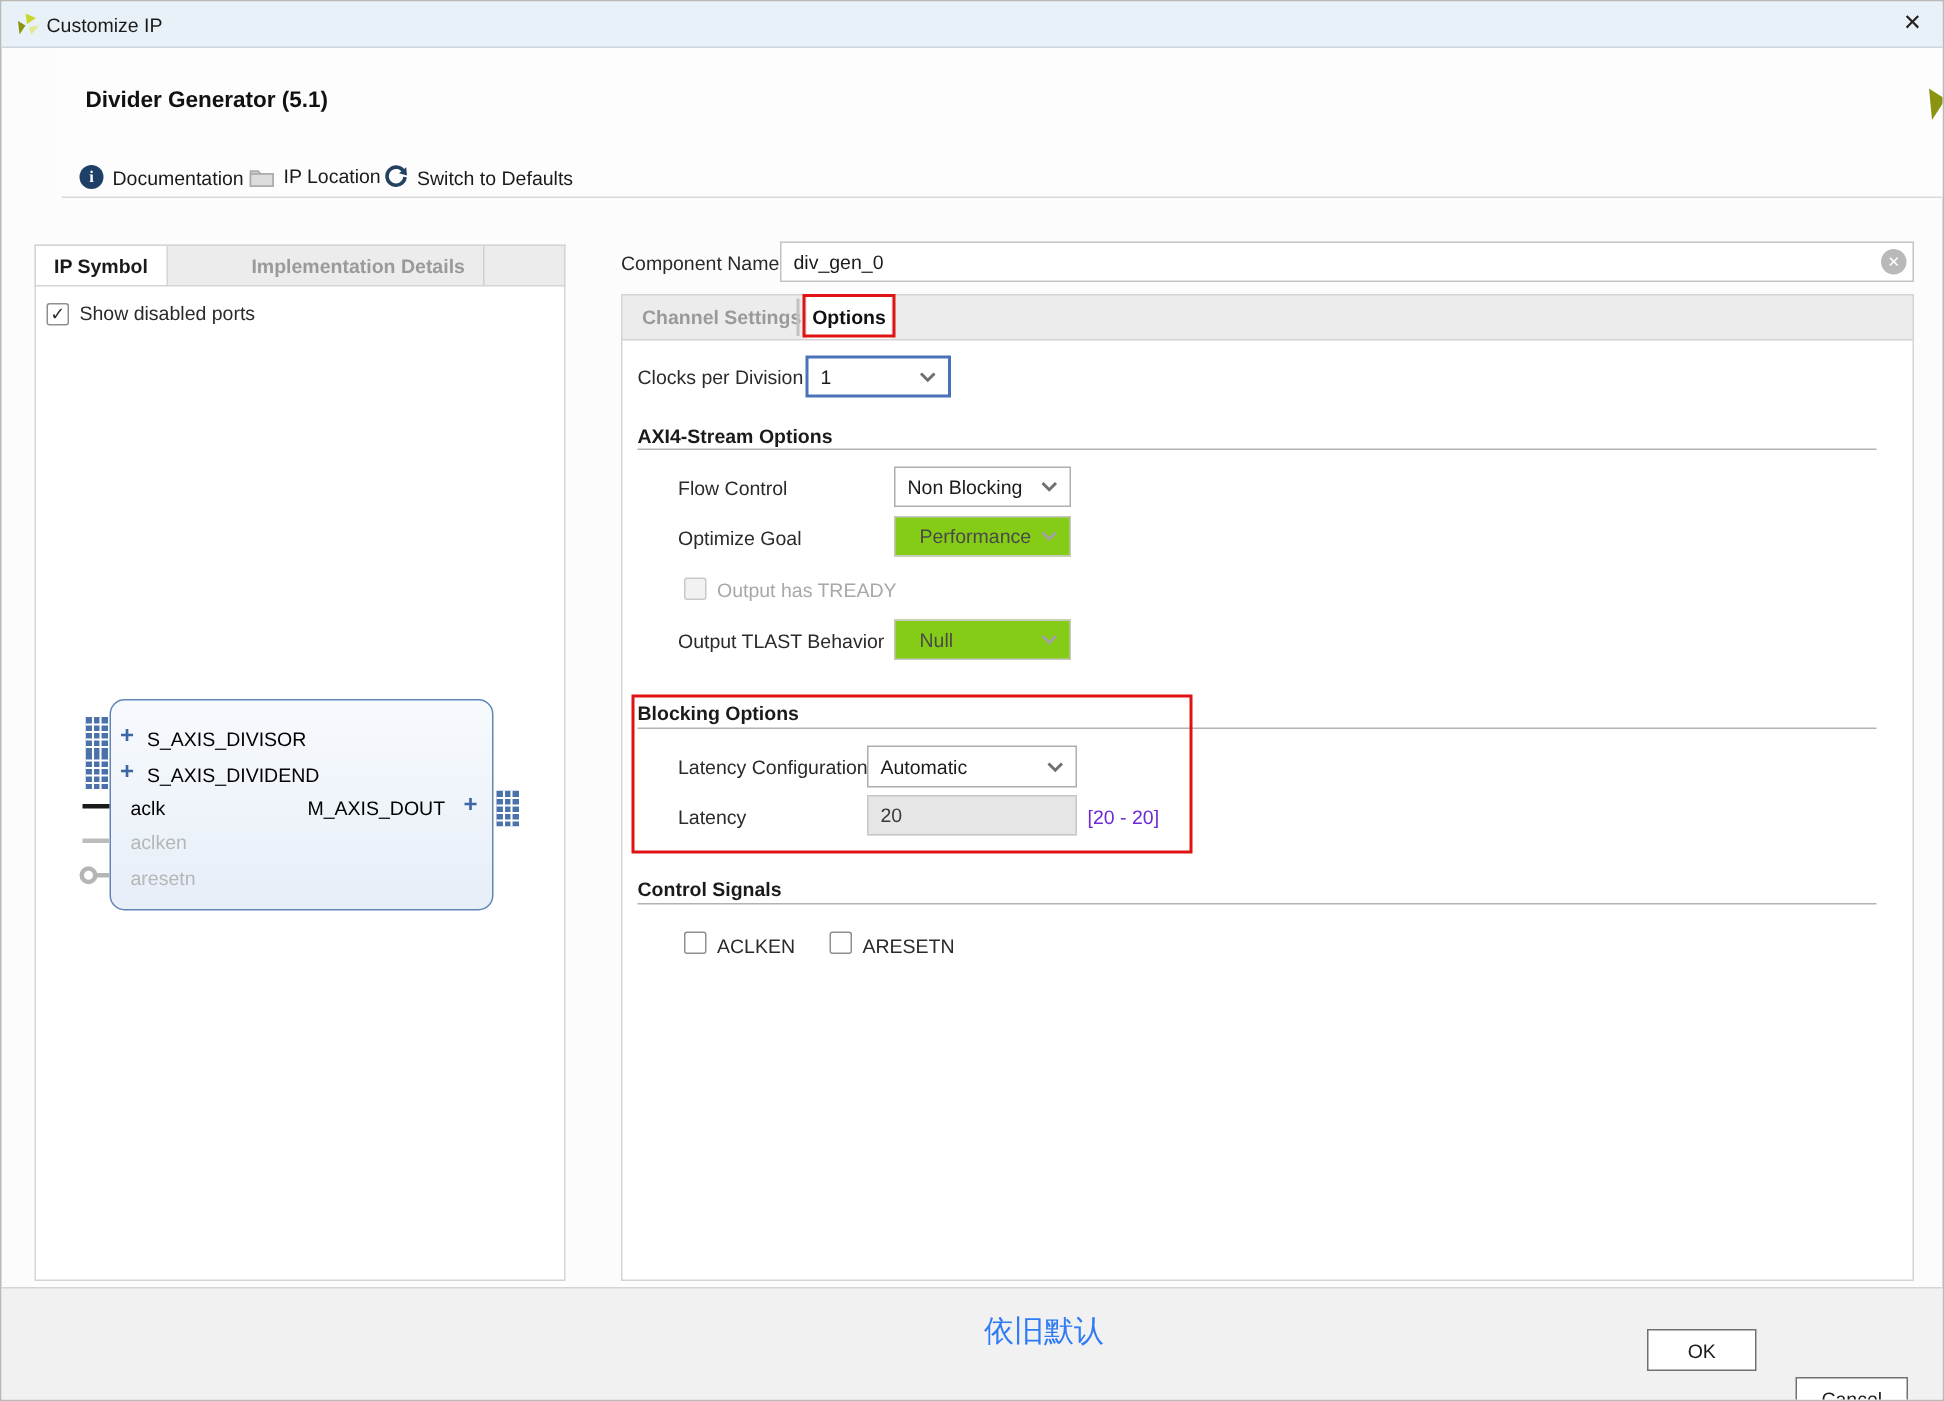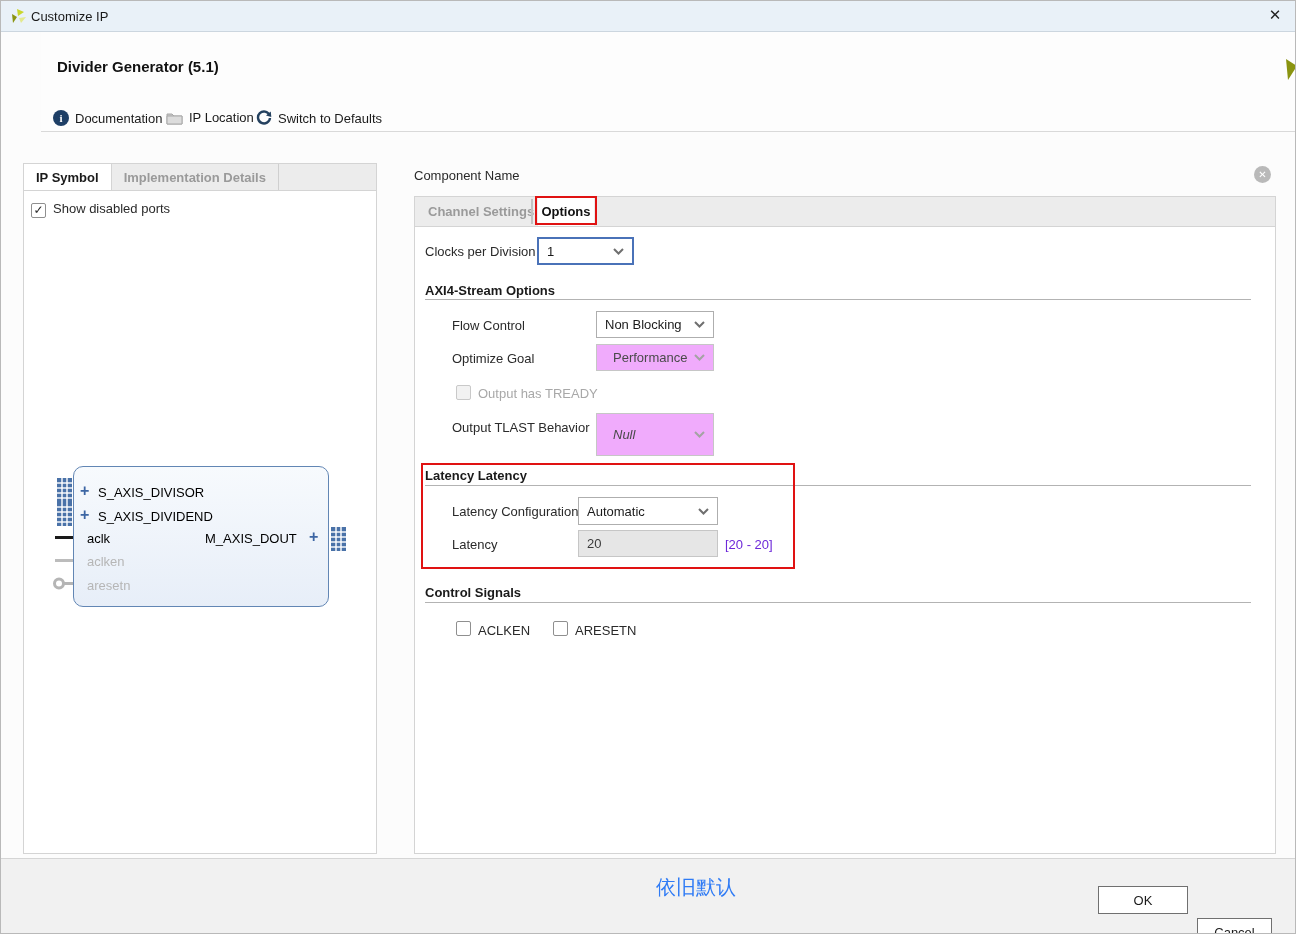--- a/index.html
+++ b/index.html
@@ -11,21 +11,21 @@
   .titlebar { position:absolute; left:0; top:0; width:1296px; height:31px; background:#e9f1f8; border-bottom:1px solid #ccd6df; }
   .titlebar-text { position:absolute; left:30px; top:8px; font-size:13px; color:#1a1a1a; }
   .close-btn { position:absolute; right:12px; top:5px; font-size:15px; color:#222; cursor:pointer; width:20px; text-align:center; }
 
   
   .header { position:absolute; left:0; top:31px; width:1296px; height:100px; background:#fdfdfd; border-bottom:1px solid #d9d9d9;margin-left:40px; }
   .page-title { position:absolute; left:16px; top:26px; font-size:15px; font-weight:bold; color:#111; }
   .toolbar-item { position:absolute; top:78px; display:flex; align-items:center; gap:6px; font-size:13px; color:#1a1a1a; cursor:pointer; }
 
   
-  .left-tabbar { position:absolute; left:22px; top:162px; width:354px; height:28px; background:#ececec; border:1px solid #d4d4d4; border-bottom:none; display:flex; }
+  .left-tabbar { position:absolute; left:22px; top:162px; width:354px; height:28px; background:#ececec; border:1px solid #d4d4d4; border-bottom:none; display:flex;gap:44px; }
   .ltab { height:27px; display:flex; align-items:center; padding:0 12px; font-size:13px; font-weight:bold; }
   .ltab.active { background:#ffffff; color:#1a1a1a; border-right:1px solid #d4d4d4; }
   .ltab.inactive { color:#9a9a9a; border-right:1px solid #cfcfcf; cursor:pointer; }
   .left-body { position:absolute; left:22px; top:189px; width:354px; height:664px; background:#ffffff; border:1px solid #d4d4d4; }
 
   .checkbox { width:15px; height:15px; border:1px solid #8f8f8f; border-radius:2px; background:#fff; display:inline-flex; align-items:center; justify-content:center; font-size:12px; color:#2a2a2a; }
   .checkbox.disabled { border-color:#c9c9c9; background:#f2f2f2; }
 
   
   .ip-block { position:absolute; left:72px; top:465px; width:256px; height:141px; border:1px solid #6286b4; border-radius:10px; background:linear-gradient(#f7fafd, #e7eef8); }
@@ -35,21 +35,21 @@
   .wire { position:absolute; height:3px; }
 
   
   .field-label { position:absolute; font-size:13px; color:#2a2a2a; white-space:nowrap; }
   .text-input { position:absolute; border:1px solid #c3c3c3; background:#fff; font-family:"Liberation Sans", sans-serif; font-size:13px; color:#1a1a1a; padding:0 8px; }
   .right-tabbar { position:absolute; left:413px; top:195px; width:862px; height:30px; background:#ececec; border:1px solid #d4d4d4; border-bottom:none; }
   .content-panel { position:absolute; left:413px; top:225px; width:862px; height:628px; background:#ffffff; border:1px solid #d4d4d4; }
 
   .select { position:absolute; background:#fff; border:1px solid #aeaeae; display:flex; align-items:center; font-size:13px; color:#1a1a1a; padding:0 8px; cursor:pointer; }
   .select .val { flex:1; }
-  .select.disabled { background:#f0abfc; border-color:#c6c6c6; color:#4a4a4a; cursor:default;padding-left:16px; }
+  .select.disabled { background:#84cc16; border-color:#c6c6c6; color:#4a4a4a; cursor:default;padding-left:16px; }
   .select.focused { border:2px solid #4a72b8; }
 
   .section-title { position:absolute; font-size:13px; font-weight:bold; color:#1a1a1a; white-space:nowrap; }
   .rule { position:absolute; height:1px; background:#b3b3b3; }
 
   .hint { position:absolute; font-size:13px; color:#6d28d9; white-space:nowrap; }
 
   .red-frame { position:absolute; border:2px solid #e01212; pointer-events:none; }
   .red-note { position:absolute; font-size:17px; line-height:39px; color:#ee1111; width:462px; }
   .blue-note { position:absolute; font-size:20px; color:#2f7bf5; }
@@ -161,20 +161,21 @@
         <line x1="2" y1="5" x2="17" y2="5"></line>
         <line x1="2" y1="10" x2="17" y2="10"></line>
         <line x1="2" y1="15" x2="17" y2="15"></line>
         <line x1="2" y1="20" x2="17" y2="20"></line>
         <line x1="7" y1="0" x2="7" y2="24"></line>
         <line x1="12" y1="0" x2="12" y2="24"></line>
       </g>
   </svg>
 
   <span class="field-label" style="left:413px; top:167px;">Component Name</span>
+  <input class="text-input" style="left: 519px; top: 160px; width: 756px; height: 27px;" value="div_gen_0">
   <span class="clear-icon" style="left:1253px; top:165px;">✕</span>
 
   <div class="right-tabbar"></div>
   <span class="field-label" style="left:427px; top:203px; font-weight:bold; color:#9a9a9a;">Channel Settings</span>
   <div class="abs" style="left:530px; top:198px; width:2px; height:25px; background:#c2c2c2;"></div>
   <div class="abs" style="left:537px; top:196px; width:56px; height:29px; background:#ffffff; display:flex; align-items:center; justify-content:center; font-size:13px; font-weight:bold; color:#111;">Options</div>
   <div class="red-frame" style="left:534px; top:195px; width:62px; height:29px;"></div>
 
   <div class="content-panel"></div>
 
@@ -202,28 +203,28 @@
     <span class="val">Performance</span>
     <svg width="11" height="7" viewBox="0 0 11 7">
         <polyline points="1,1 5.5,5.5 10,1" fill="none" stroke="#a3a3a3" stroke-width="2"></polyline>
       </svg>
   </div>
 
   <span class="checkbox disabled abs" style="left:455px; top:384px;"></span>
   <span class="field-label" style="left:477px; top:385px; color:#a8a8a8;">Output has TREADY</span>
 
   <span class="field-label" style="left:451px; top:419px;">Output TLAST Behavior</span>
-  <div class="select disabled" style="left:595px; top:412px; width:118px; height:43px;font-style:italic;">
+  <div class="select disabled" style="left:595px; top:412px; width:118px; height:27px;">
     <span class="val">Null</span>
     <svg width="11" height="7" viewBox="0 0 11 7">
         <polyline points="1,1 5.5,5.5 10,1" fill="none" stroke="#a3a3a3" stroke-width="2"></polyline>
       </svg>
   </div>
 
-  <span class="section-title" style="left:424px; top:467px;">Latency Latency</span>
+  <span class="section-title" style="left:424px; top:467px;">Blocking Options</span>
   <div class="rule" style="left:424px; top:484px; width:826px;"></div>
 
   <span class="field-label" style="left:451px; top:503px;">Latency Configuration</span>
   <div class="select" style="left:577px; top:496px; width:140px; height:28px;">
     <span class="val">Automatic</span>
     <svg width="11" height="7" viewBox="0 0 11 7">
         <polyline points="1,1 5.5,5.5 10,1" fill="none" stroke="#6f6f6f" stroke-width="2"></polyline>
       </svg>
   </div>
 
@@ -237,16 +238,16 @@
   <span class="section-title" style="left:424px; top:584px;">Control Signals</span>
   <div class="rule" style="left:424px; top:601px; width:826px;"></div>
 
   <span class="checkbox abs" style="left:455px; top:620px;"></span>
   <span class="field-label" style="left:477px; top:622px;">ACLKEN</span>
   <span class="checkbox abs" style="left:552px; top:620px;"></span>
   <span class="field-label" style="left:574px; top:622px;">ARESETN</span>
 
   <div class="footer"></div>
   <span class="blue-note" style="left:655px; top:873px;">依旧默认</span>
-  <button class="btn" style="left:1097px; top:885px; width:90px;">OK</button>
+  <button class="btn" style="left:1097px; top:885px; width:73px;">OK</button>
   <button class="btn" style="left:1196px; top:885px; width:75px;margin-top:32px;">Cancel</button>
 
 </div>
 
 </body></html>

